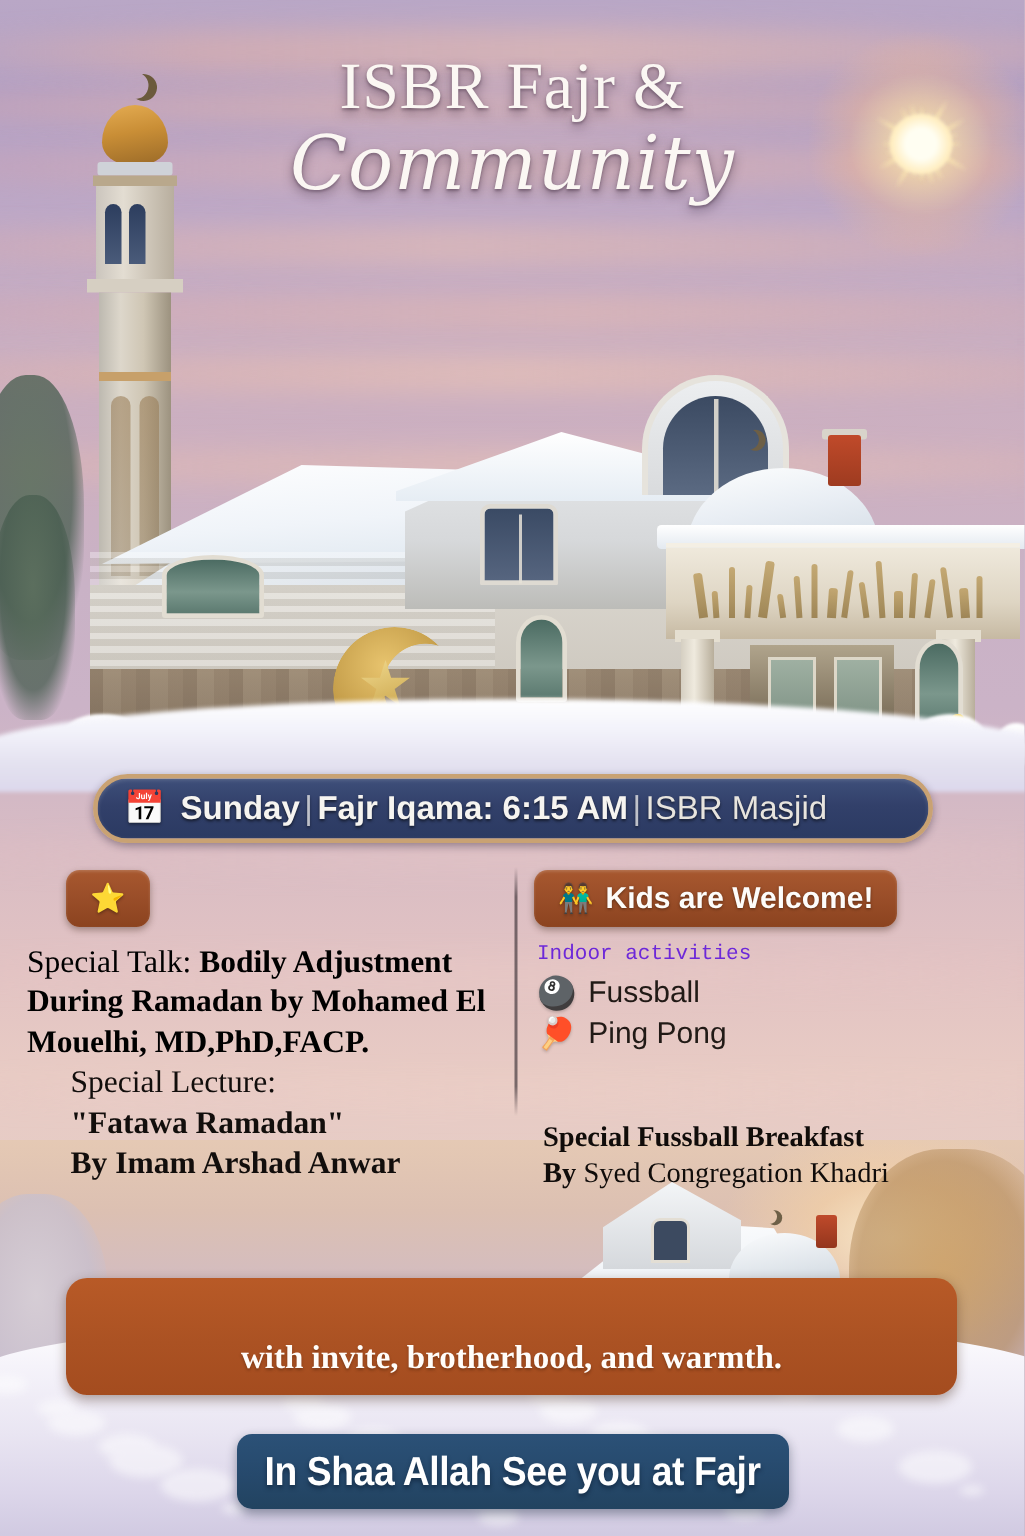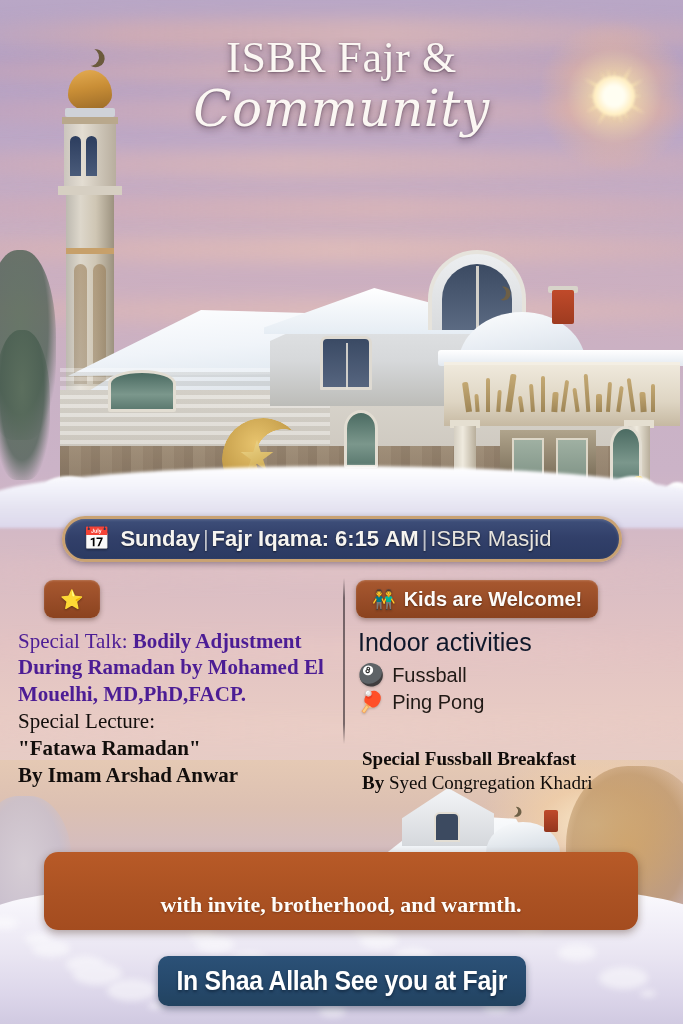--- a/index.html
+++ b/index.html
@@ -419,35 +419,35 @@
   
   .col-left { position:absolute; left:18px; top:628px; width:320px; z-index:6; }
   .fajr-line {
     text-align:center;
     font-family:"Liberation Serif", serif;
     font-size:19px; color:#17120f;
     margin-bottom:16px;
   }
   .talk-block {
     font-family:"Liberation Serif", serif;
-    font-size:21px; line-height:1.25; color:#4c1d95;
+    font-size:21px; line-height:1.25; color:#000000;
   }
   .talk-block .reg { font-weight:400; }
   .talk-block .bold { font-weight:700; }
   .lecture-block {
     margin-top:1px;
     font-family:"Liberation Serif", serif;
-    font-size:21px; line-height:1.28; color:#120e0c;
+    font-size:21px; line-height:1.28; color:#120e0c;margin-left:29px;
   }
 
   
   .col-right { position:absolute; left:358px; top:628px; width:312px; z-index:6; }
   .indoor-head {
-    font-family:Liberation Sans, sans-serif;
-    font-size:25px; color:#0f172a; margin-bottom:7px;
+    font-family:Liberation Mono, monospace;
+    font-size:14px; color:#6d28d9; margin-bottom:7px;
   }
   .act {
     display:flex; align-items:center; gap:8px;
     margin-bottom:4px;
   }
   .act .ae { font-size:21px; line-height:1; filter:drop-shadow(0 1px 1px rgba(0,0,0,.22)); }
   .act .al { font-family:"Liberation Sans", sans-serif; font-size:20px; color:#211a16; }
 
   .breakfast { position:absolute; left:362px; top:748px; width:300px; z-index:6; }
   .bf-title {

